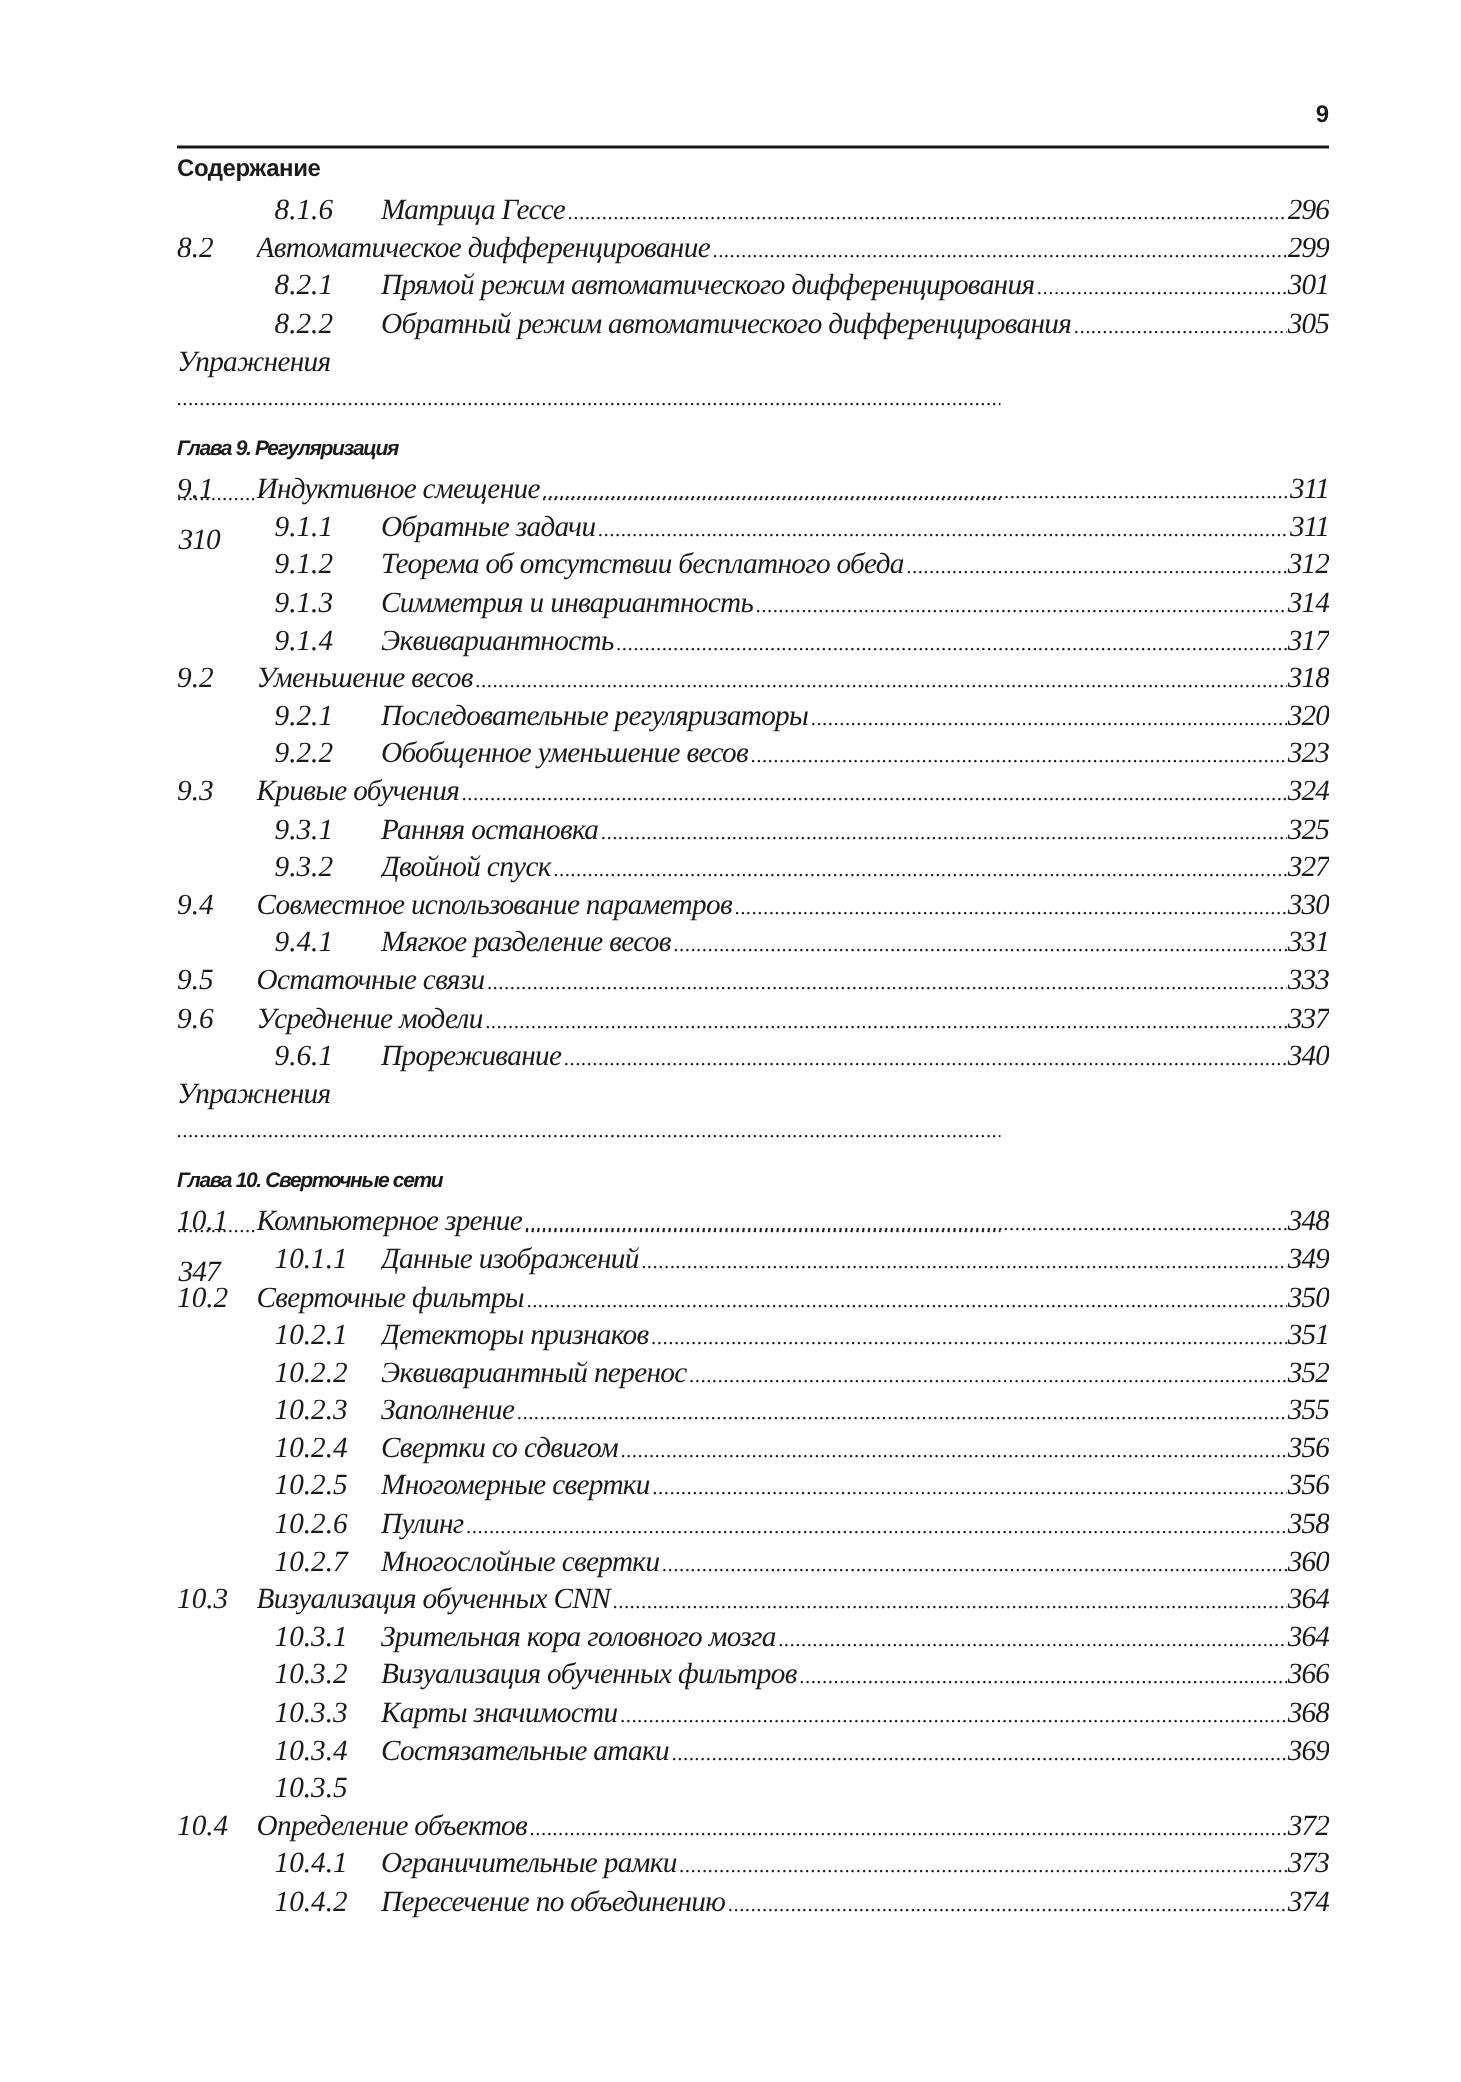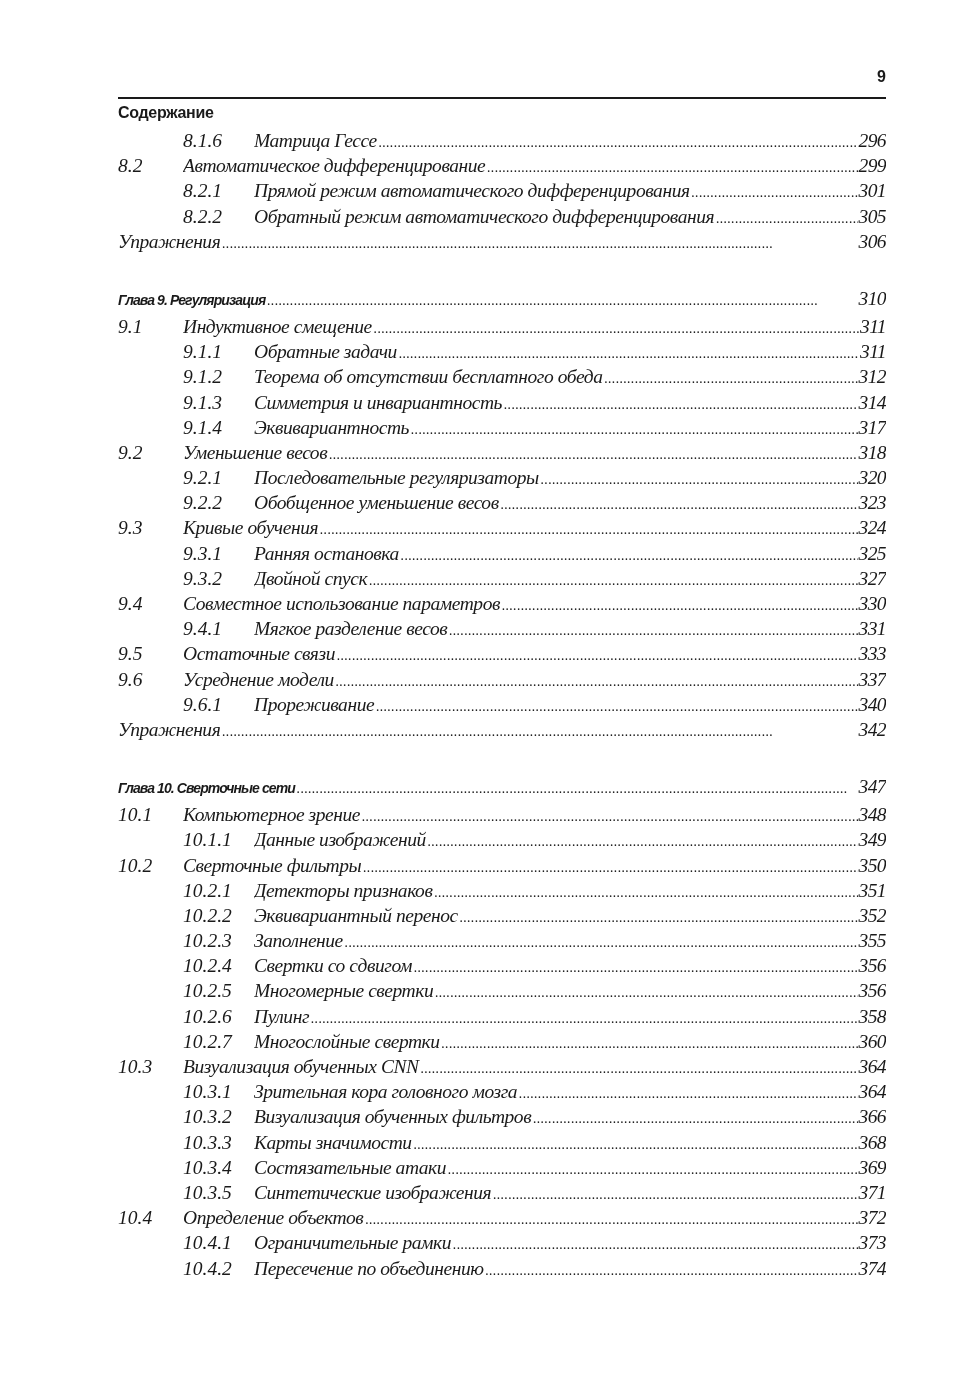--- a/index.html
+++ b/index.html
@@ -12,23 +12,23 @@
          font-weight: bold; font-size: 16px; }
   .rule { position: absolute; left: 118px; top: 97px; width: 768px; height: 2px; background: #1a1a1a; }
   .toc { position: absolute; left: 118px; width: 768px; font-style: italic; }
   .row { position: relative; height: 25.2px; line-height: 25.2px; font-size: 19.5px; white-space: nowrap; }
   .row .num { position: absolute; top: 0; }
   .row .text-wrap { position: absolute; top: 0; right: 0; display: flex; align-items: baseline; overflow: hidden; }
   .row .label { flex: 0 0 auto; letter-spacing: -0.45px; background: #fff; padding-right: 2px; }
   .row .leader { flex: 1 1 auto; overflow: hidden; white-space: nowrap; letter-spacing: 1.2px; font-size: 14px; }
   .row .leader::before { content: ". . . . . . . . . . . . . . . . . . . . . . . . . . . . . . . . . . . . . . . . . . . . . . . . . . . . . . . . . . . . . . . . . . . . . . . . . . . . . . . . . . . . . . . . . . . . . . . . . . . . . . . . . . . . . . . . . . . . . . . . . . . . . . . . . . . . . . . . . . . . . . . . ."; letter-spacing: -1.6px; }
   .row .page { flex: 0 0 auto; letter-spacing: -0.6px; padding-left: 1px; }
-  .lvl0 .text-wrap { left: 0; }
+  .lvl0 .text-wrap { left: 0; flex-direction: column; }
   .lvl1 .num { left: 0; }
-  .lvl1 .text-wrap { left: 65px; }
+  .lvl1 .text-wrap { left: 53px; }
   .lvl2 .num { left: 65px; }
   .lvl2 .text-wrap { left: 136px; }
   .chapter { height: 31px; line-height: 31px; }
   .chapter .label { font-family: "Liberation Sans", "DejaVu Sans", sans-serif; font-weight: bold; font-size: 14px; letter-spacing: -0.9px; }
   .gap { height: 29px; }
 </style>
 </head>
 <body>
 
 <div class="running-head">
@@ -343,25 +343,20 @@
     <div class="row lvl2">
       <span class="num">10.3.4</span>
       <span class="text-wrap">
         <span class="label">Состязательные атаки</span>
         <span class="leader"></span>
         <span class="page">369</span>
       </span>
     </div>
     <div class="row lvl2">
       <span class="num">10.3.5</span>
-      <span class="text-wrap">
-        <span class="label">Синтетические изображения</span>
-        <span class="leader"></span>
-        <span class="page">371</span>
-      </span>
     </div>
     <div class="row lvl1">
       <span class="num">10.4</span>
       <span class="text-wrap">
         <span class="label">Определение объектов</span>
         <span class="leader"></span>
         <span class="page">372</span>
       </span>
     </div>
     <div class="row lvl2">

